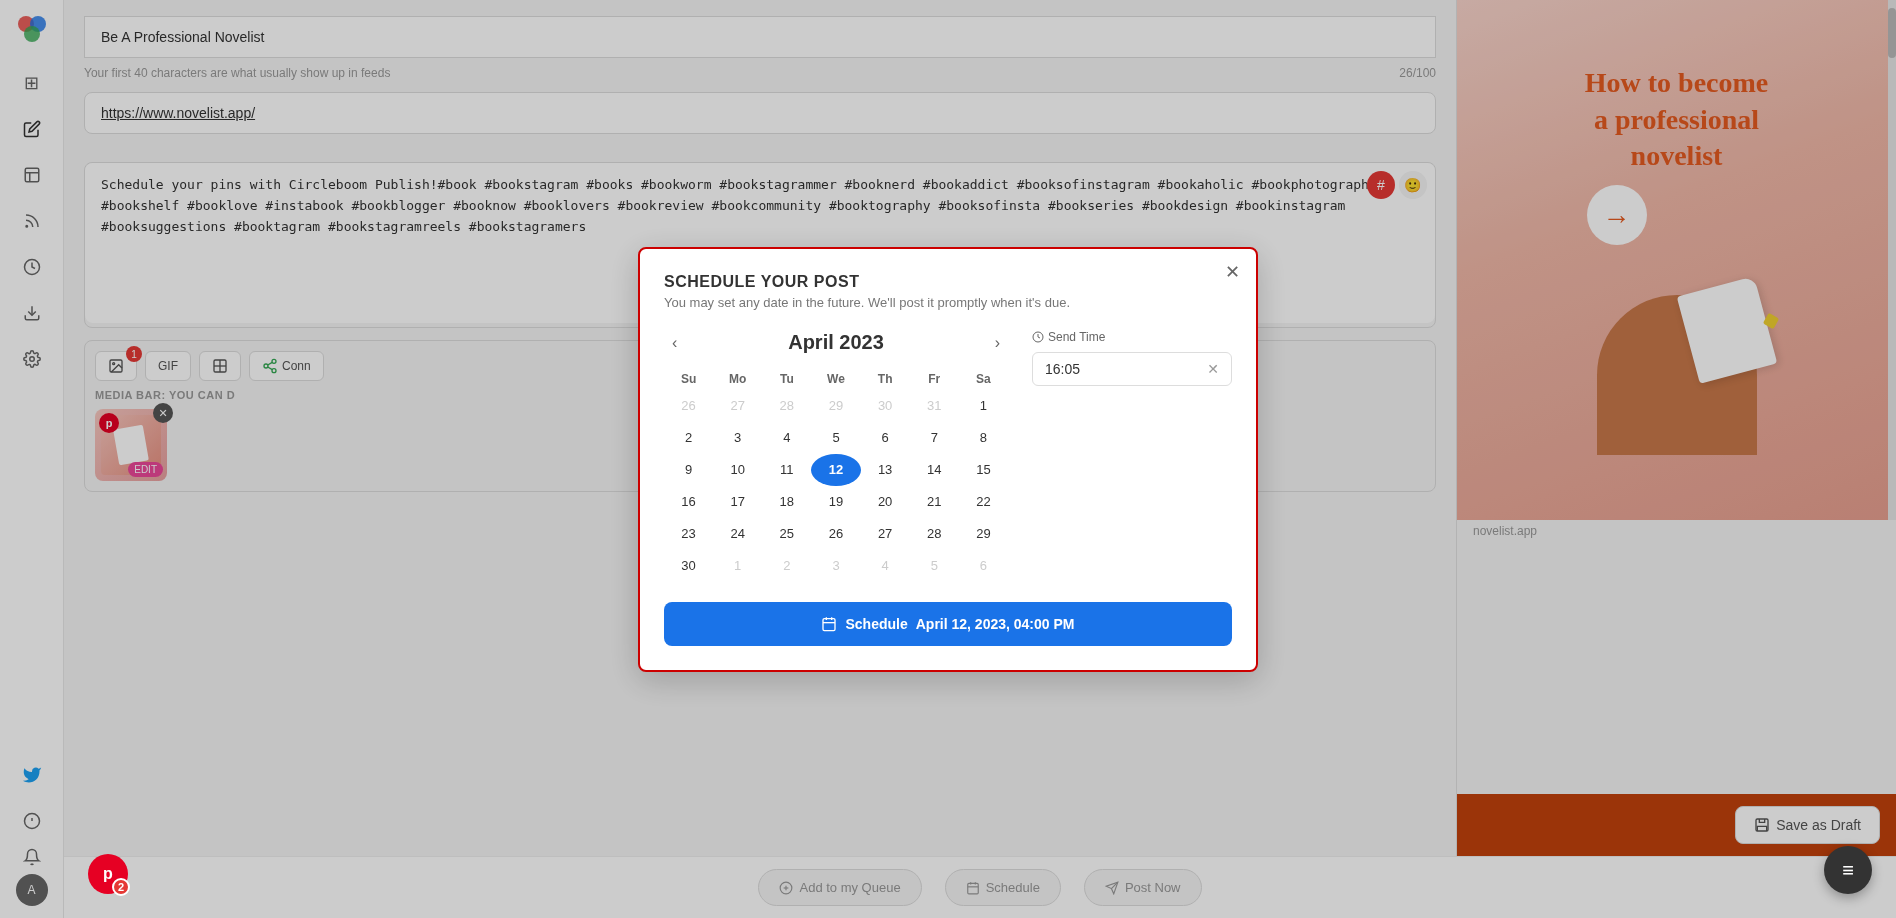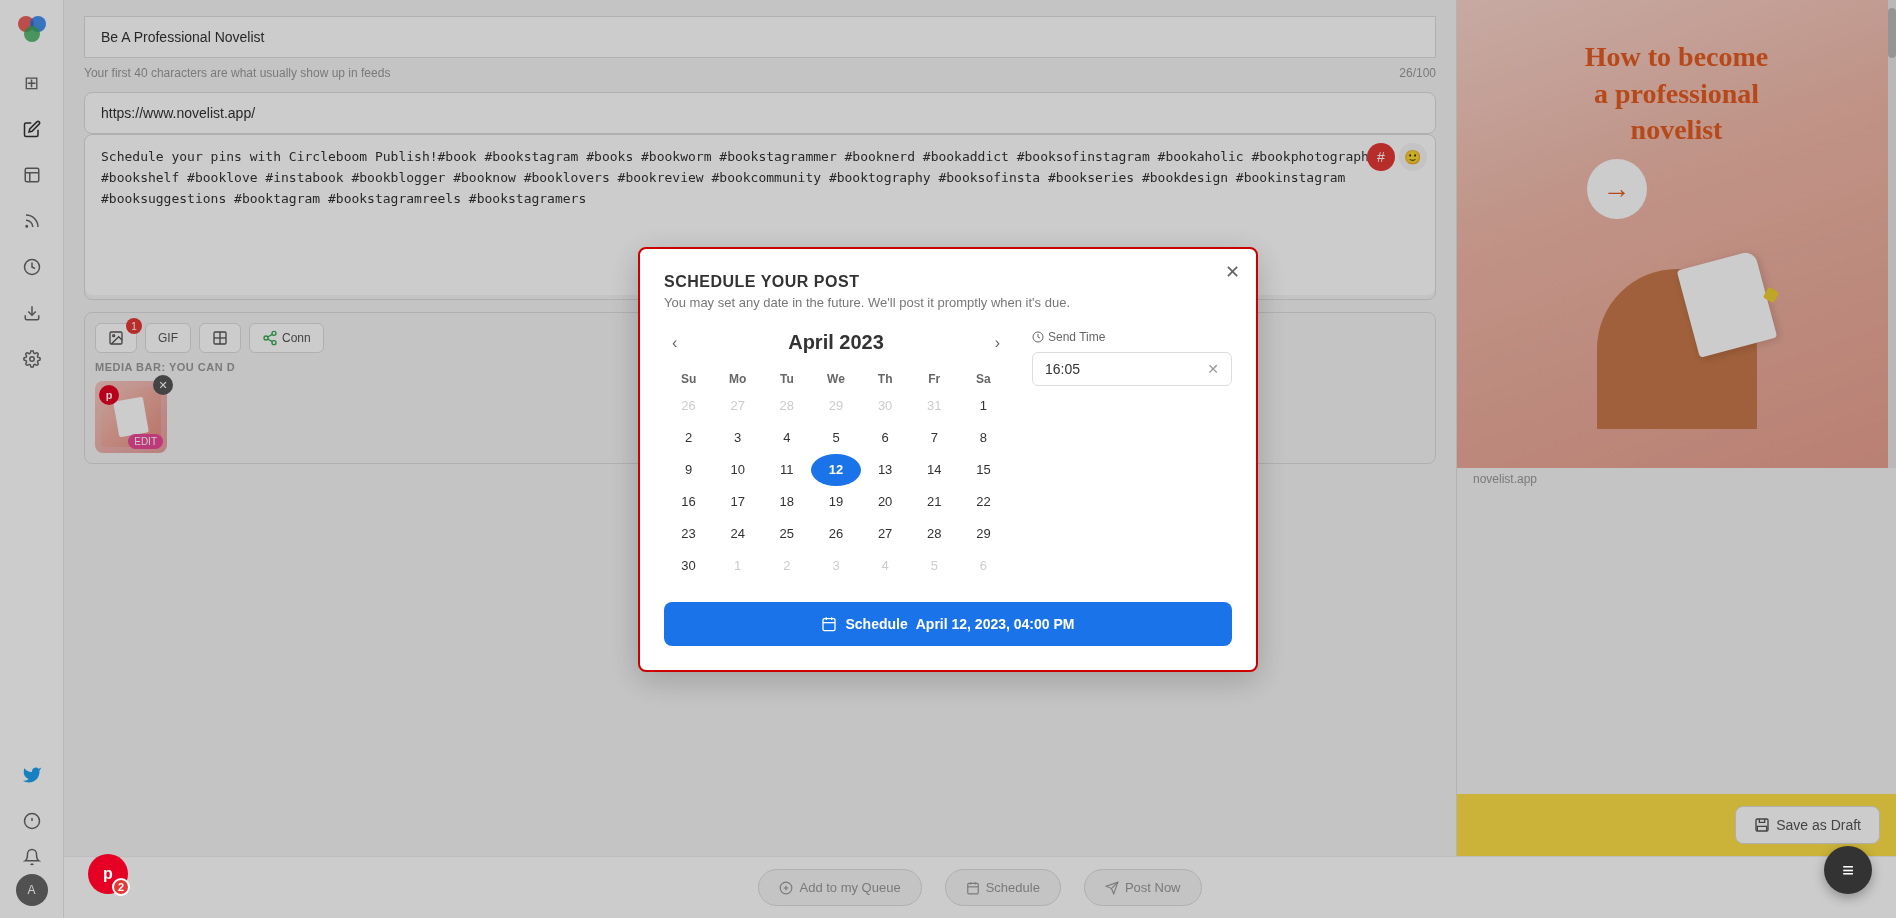--- a/index.html
+++ b/index.html
@@ -98,21 +98,22 @@
       margin-bottom: 12px;
     }
     .url-field {
       width: 100%;
       border: 1px solid #ddd;
       border-radius: 8px;
       padding: 12px 16px;
       font-size: 14px;
       color: #333;
       outline: none;
-      margin-bottom: 0;
+      margin-bottom: 28px;
+      text-decoration: underline;
     }
     .text-area-wrapper {
       position: relative;
       border: 1px solid #ddd;
       border-radius: 8px;
       margin-bottom: 12px;
     }
     .text-area {
       width: 100%;
       border: none;
@@ -282,21 +283,21 @@
       overflow: hidden;
     }
     .preview-area {
       flex: 1;
       overflow: hidden;
       padding: 0;
       position: relative;
     }
     .preview-image {
       width: 100%;
-      height: 468px;
+      height: 520px;
       background: linear-gradient(160deg, #f9d5cc 0%, #f0b8a8 40%, #e8a090 100%);
       display: flex;
       flex-direction: column;
       align-items: center;
       justify-content: center;
       position: relative;
     }
     .preview-arrow {
       width: 60px;
       height: 60px;
@@ -307,21 +308,21 @@
       justify-content: center;
       font-size: 28px;
       color: #e55a20;
       margin: 10px;
     }
     .preview-footer {
       padding: 12px 16px;
       display: flex;
       justify-content: flex-end;
       align-items: center;
-      background: #fde047;
+      background: #c2410c;
     }
     .save-draft-btn {
       display: flex;
       align-items: center;
       gap: 6px;
       padding: 10px 18px;
       border: 1px solid #ddd;
       border-radius: 8px;
       background: #fff;
       font-size: 14px;

